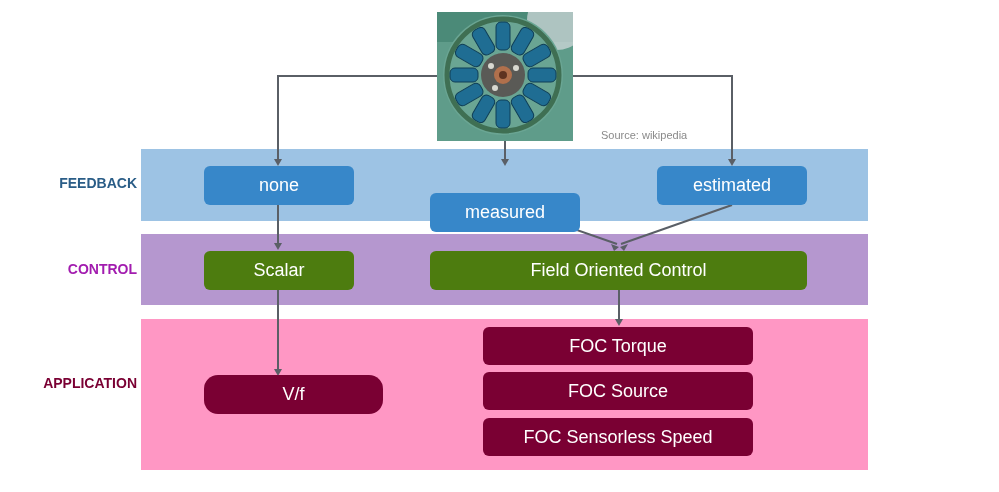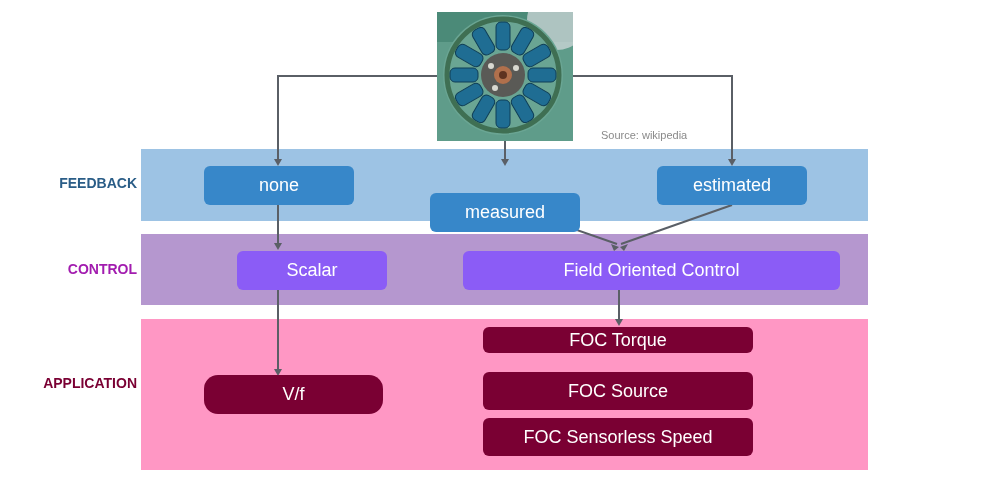--- a/index.html
+++ b/index.html
@@ -9,21 +9,21 @@
   .band-feedback { top:149px; height:72px; background:#9dc3e4; }
   .band-control { top:234px; height:71px; background:#b597cf; }
   .band-application { top:319px; height:151px; background:#ff97c4; }
   .row-label { position:absolute; right:862px; font-weight:bold; font-size:14px; text-align:right; white-space:nowrap; }
   .lbl-feedback { top:175px; color:#2a5d87; }
   .lbl-control { top:261px; color:#a21caf; }
   .lbl-application { top:375px; color:#7a0033; }
   .node { position:absolute; border-radius:6px; color:#ffffff; font-size:18px;
           display:flex; align-items:center; justify-content:center; white-space:nowrap; }
   .n-blue { background:#3787c9; }
-  .n-purple { background:#8b5cf6;margin-left:33px; }
+  .n-purple { background:#4d7c0f; }
   .n-maroon { background:#7a0033; }
   .photo { position:absolute; left:437px; top:12px; width:136px; height:129px; overflow:hidden; }
   .source { position:absolute; left:579px; top:129px; font-size:11px; color:#8a8a8a;margin-left:22px; }
   svg.wires { position:absolute; left:0; top:0; }
 </style>
 </head>
 <body>
 
 <div class="band band-feedback"></div>
 <div class="band band-control"></div>
@@ -93,15 +93,15 @@
 </svg>
 
 <div class="node n-blue" style="left:204px;top:166px;width:150px;height:39px;">none</div>
 <div class="node n-blue" style="left:430px;top:166px;width:150px;height:39px;margin-top:27px;">measured</div>
 <div class="node n-blue" style="left:657px;top:166px;width:150px;height:39px;">estimated</div>
 
 <div class="node n-purple" style="left:204px;top:251px;width:150px;height:39px;">Scalar</div>
 <div class="node n-purple" style="left:430px;top:251px;width:377px;height:39px;">Field Oriented Control</div>
 
 <div class="node n-maroon" style="left:204px;top:375px;width:179px;height:39px;border-radius:14px;">V/f</div>
-<div class="node n-maroon" style="left:483px;top:327px;width:270px;height:26px;">FOC Torque</div>
+<div class="node n-maroon" style="left:483px;top:327px;width:270px;height:38px;">FOC Torque</div>
 <div class="node n-maroon" style="left:483px;top:372px;width:270px;height:38px;">FOC Source</div>
 <div class="node n-maroon" style="left:483px;top:418px;width:270px;height:38px;text-align:right;">FOC Sensorless Speed</div>
 
 </body></html>

